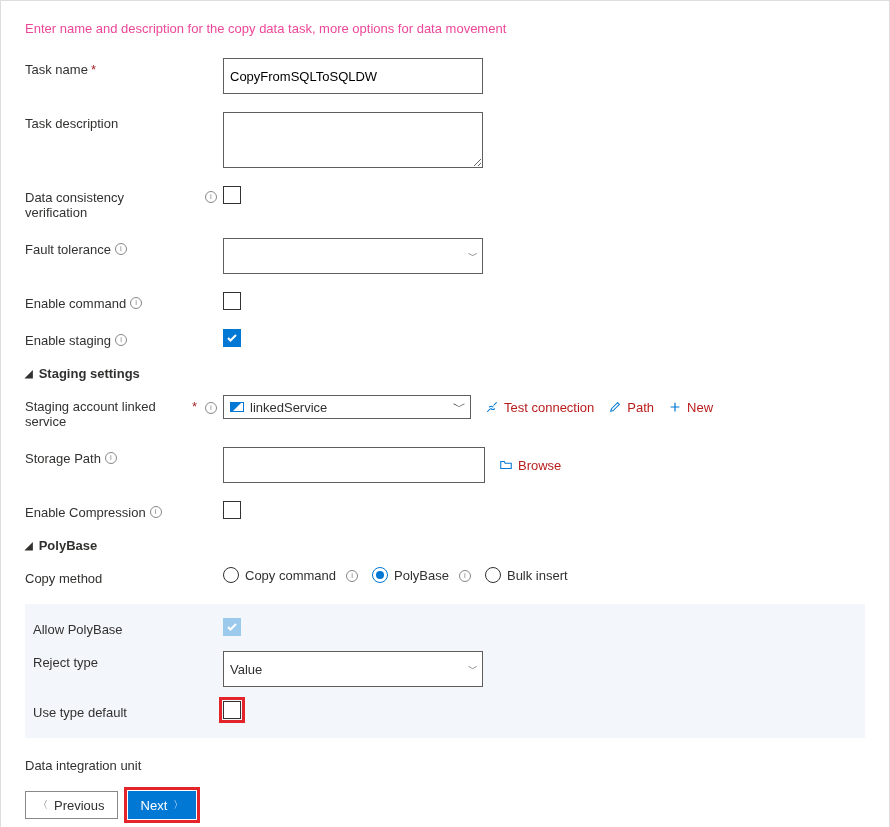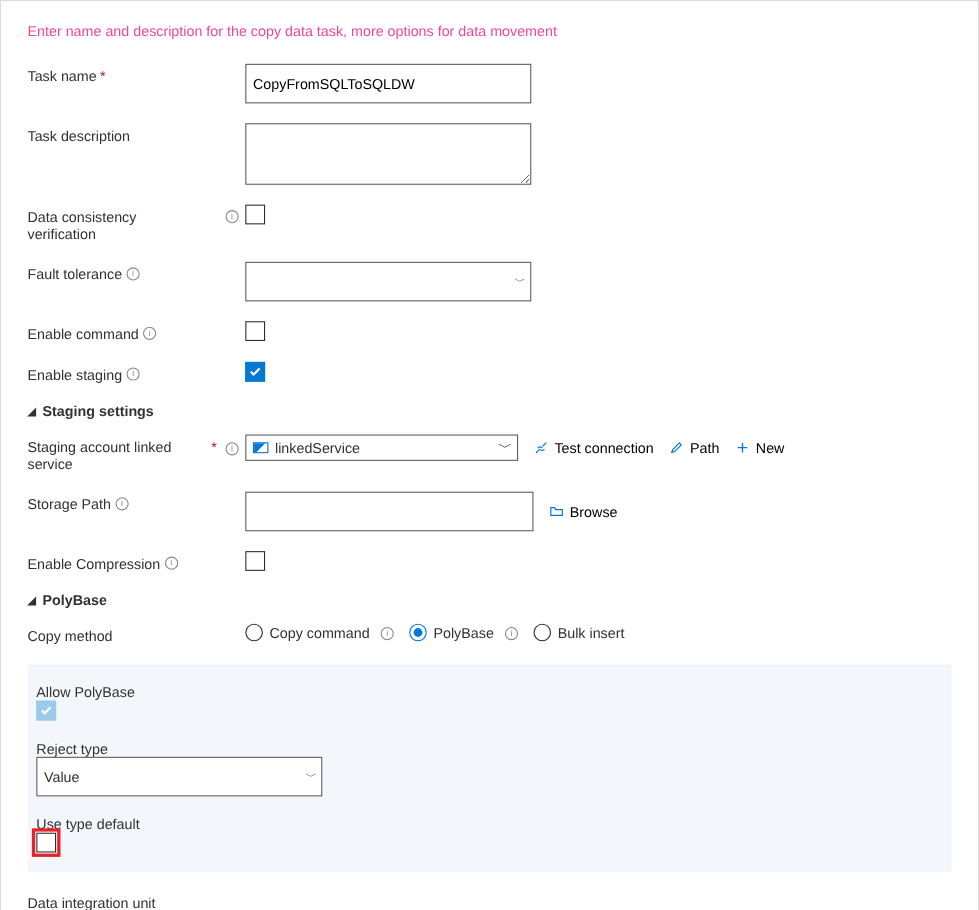--- a/index.html
+++ b/index.html
@@ -23,21 +23,21 @@
   .subtitle {
     color: #ec4899;
     margin-bottom: 22px;
     font-size: 13px;
   }
   .row {
     display: flex;
     align-items: flex-start;
     margin-bottom: 18px;
   }
-  .row.tight { margin-bottom: 14px; flex-direction: column; }
+  .row.tight { margin-bottom: 14px; }
   .label-col {
     width: 198px;
     flex-shrink: 0;
     padding-top: 4px;
     font-size: 13px;
     color: #323130;
     display: flex;
     align-items: flex-start;
   }
   .label-text { display: inline-block; }
@@ -137,21 +137,21 @@
     cursor: pointer;
     background: #fff;
   }
   .ls-icon {
     width: 14px; height: 10px;
     background: linear-gradient(135deg,#0078d4 48%, #fff 52%);
     border: 1px solid #0078d4;
   }
   .linked-select .lbl { flex: 1; font-size: 13px; }
   .link-action {
-    color: #000000;
+    color: #b91c1c;
     font-size: 13px;
     display: inline-flex;
     align-items: center;
     gap: 5px;
     cursor: pointer;
   }
   .radio-row { display: flex; align-items: center; }
   .radio {
     display: inline-flex;
     align-items: center;

